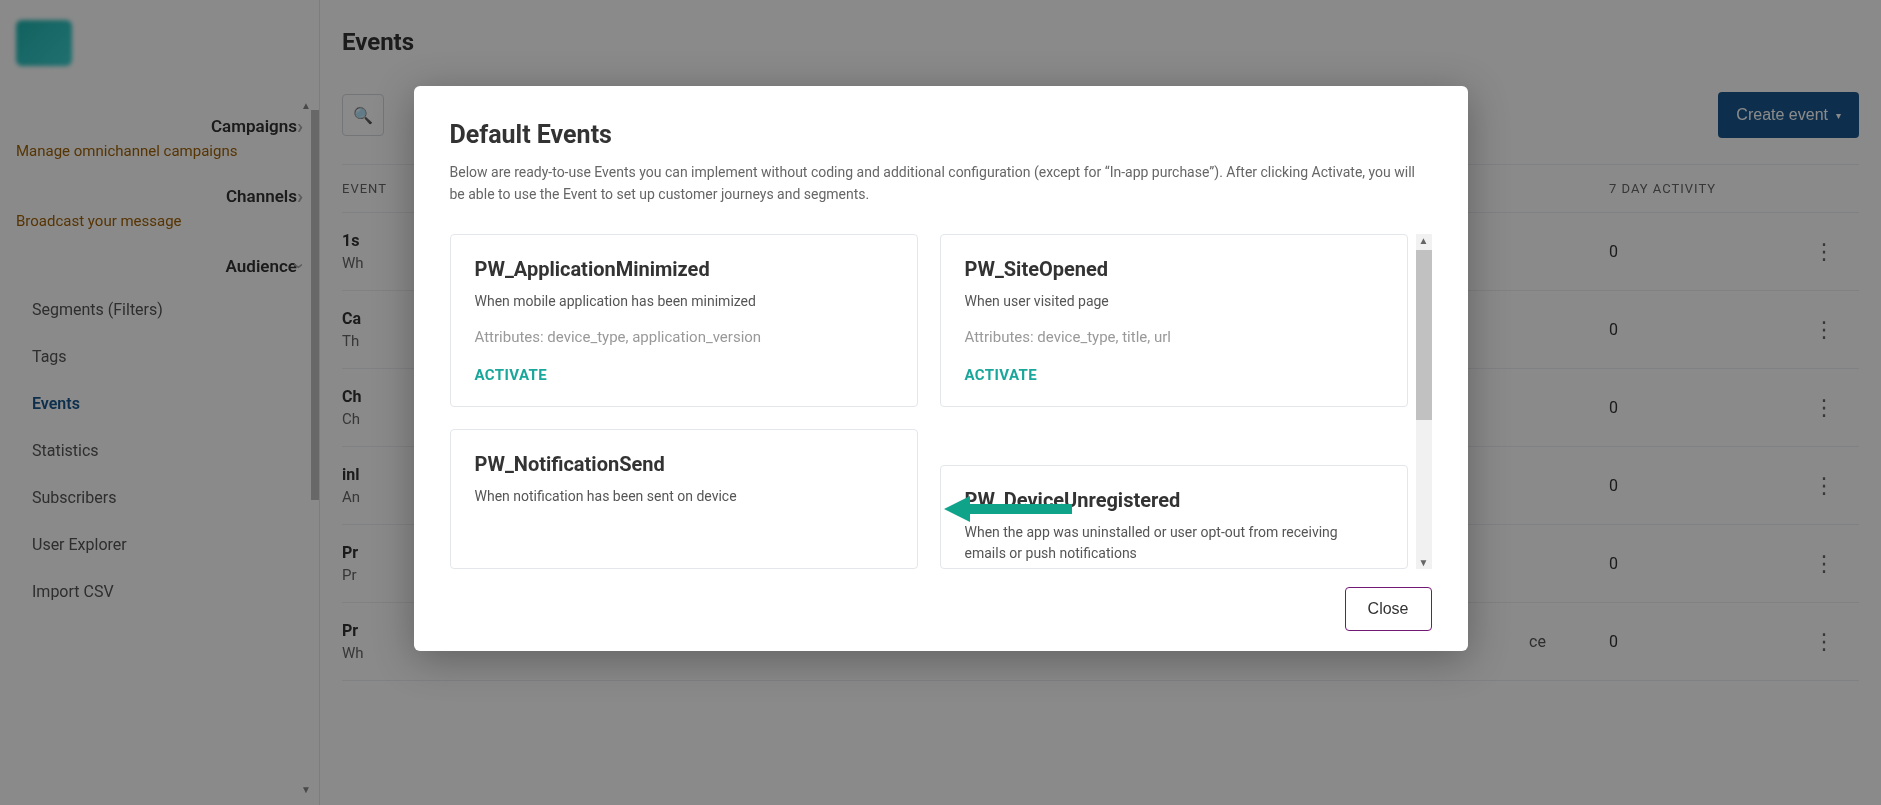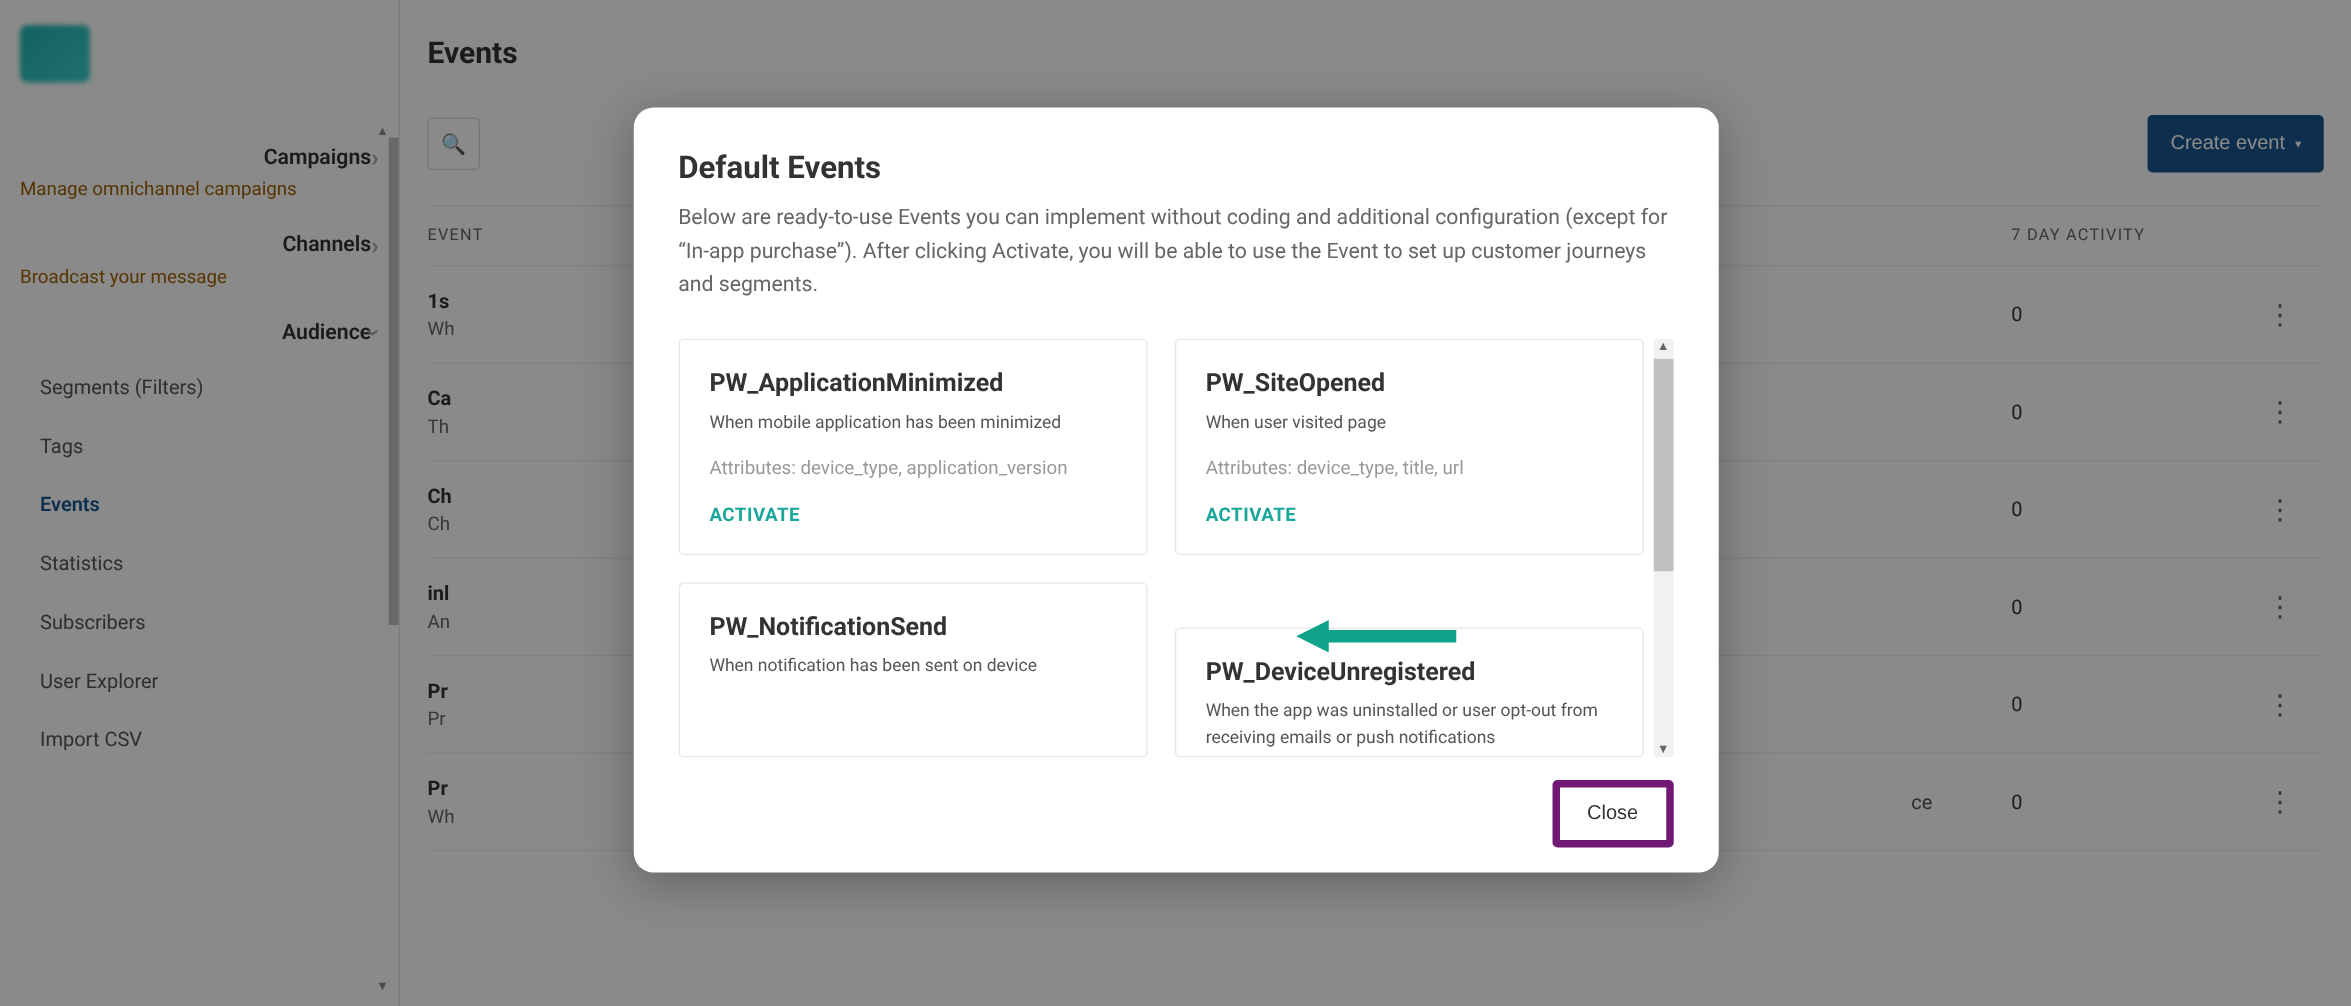--- a/index.html
+++ b/index.html
@@ -189,38 +189,38 @@
     position: absolute;
     inset: 0;
     background: rgba(0,0,0,0.46);
     display: flex;
     align-items: flex-start;
     justify-content: center;
     z-index: 100;
   }
   .modal {
     margin-top: 86px;
-    width: 868px;
+    width: 1054px;
     background: #fff;
-    border-radius: 16px;
+    border-radius: 6px;
     box-shadow: 0 8px 40px rgba(0,0,0,0.3);
     padding: 34px 36px 20px 36px;
     position:relative;
     max-height: 720px;
     display:flex;
     flex-direction:column;
   }
   .modal-title {
     font-size: 25px;
     font-weight: 700;
     color: #333;
     margin-bottom: 12px;
   }
   .modal-desc {
-    font-size: 17px;
+    font-size: 14px;
     color: #666;
     line-height: 1.6;
   }
   .cards-wrap {
     position:relative;
     margin-top: 28px;
     flex:1;
     overflow:hidden;
     padding-right:24px;
   }
@@ -271,21 +271,21 @@
   .cards-scrollbar .arr{position:absolute;left:0;width:100%;text-align:center;font-size:10px;color:#666;}
   .cards-scrollbar .arr.top{top:1px;}
   .cards-scrollbar .arr.bot{bottom:1px;}
 
   .modal-footer {
     display:flex;justify-content:flex-end;
     padding-top:18px;
   }
   .close-btn {
     background:#fff;
-    border:6px solid #701a75;
+    border:1px solid #701a75;
     border-radius:4px;
     padding:12px 22px;
     font-size:16px;
     color:#333;
     cursor:pointer;
   }
 
   
   .arrow-annot {
     position:absolute;

